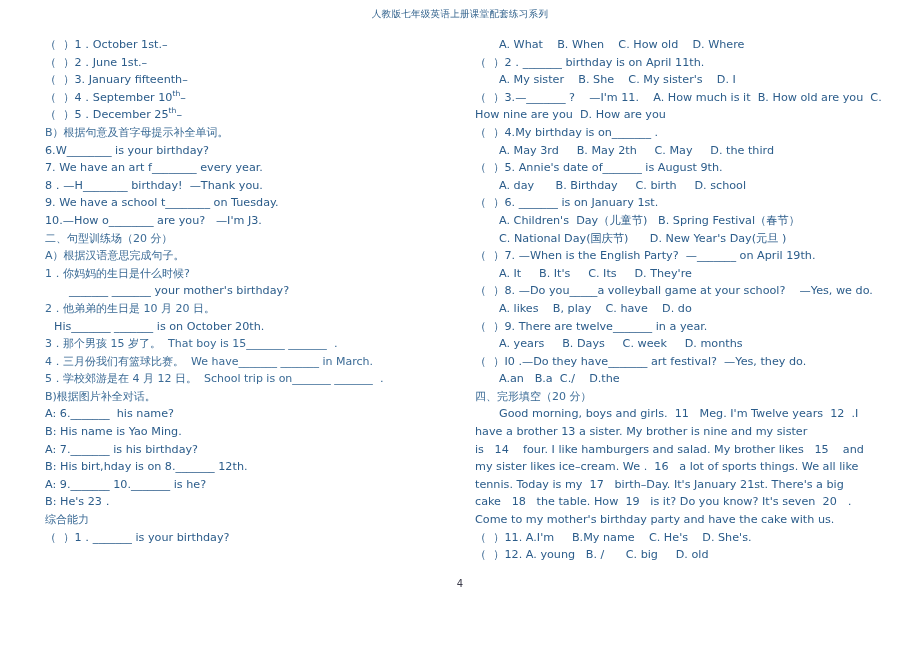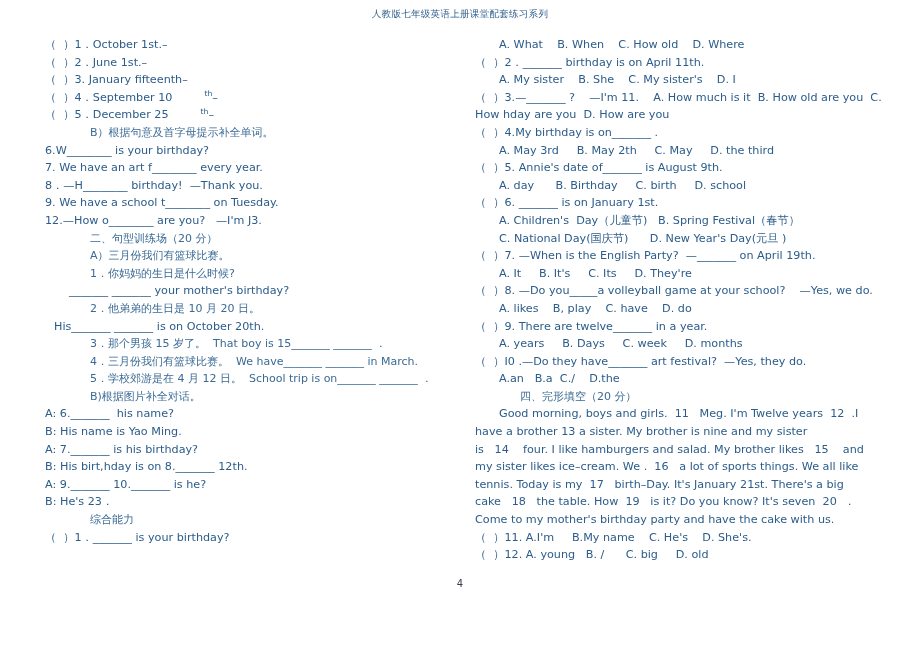--- a/index.html
+++ b/index.html
@@ -56,39 +56,37 @@
   }
   .ln {
     white-space: pre-wrap;
     margin: 0;
     padding: 0;
     min-height: 17.6px;
   }
   .ln.cn {
     font-size: 11px;
     color: #3a6a95;
-    margin-left: 45px;
   }
   .ln.indent2 { padding-left: 24px; }
   .ln.indent3 { padding-left: 9px; }
   .page-number {
     position: absolute;
     left: 0;
     top: 578px;
     width: 920px;
     text-align: center;
     font-size: 10px;
     color: #3b3b4a;
     font-family: "DejaVu Sans", "Liberation Sans", sans-serif;
   }
   sup {
     font-size: 0.68em;
     vertical-align: super;
     line-height: 0;
-    margin-left: 32px;
   }
 </style>
 </head>
 <body>
 
 <div class="page">
 
   <div class="doc-header">人教版七年级英语上册课堂配套练习系列</div>
 
   <div class="columns">
@@ -97,23 +95,23 @@
         <div class="ln">（  ）1．October 1st.–</div>
         <div class="ln">（  ）2．June 1st.–</div>
         <div class="ln">（  ）3. January fifteenth–</div>
         <div class="ln">（  ）4．September 10<sup>th</sup>–</div>
         <div class="ln">（  ）5．December 25<sup>th</sup>–</div>
         <div class="ln cn">B）根据句意及首字母提示补全单词。</div>
         <div class="ln">6.W________ is your birthday?</div>
         <div class="ln">7. We have an art f________ every year.</div>
         <div class="ln">8．—H________ birthday!  —Thank you.</div>
         <div class="ln">9. We have a school t________ on Tuesday.</div>
-        <div class="ln">12.—How o________ are you?   —I'm J3.</div>
+        <div class="ln">10.—How o________ are you?   —I'm J3.</div>
         <div class="ln cn">二、句型训练场（20 分）</div>
-        <div class="ln cn">A）三月份我们有篮球比赛。</div>
+        <div class="ln cn">A）根据汉语意思完成句子。</div>
         <div class="ln cn">1．你妈妈的生日是什么时候?</div>
         <div class="ln indent2">_______ _______ your mother's birthday?</div>
         <div class="ln cn">2．他弟弟的生日是 10 月 20 日。</div>
         <div class="ln indent3">His_______ _______ is on October 20th.</div>
         <div class="ln cn">3．那个男孩 15 岁了。  That boy is 15_______ _______ ．</div>
         <div class="ln cn">4．三月份我们有篮球比赛。  We have_______ _______ in March.</div>
         <div class="ln cn">5．学校郊游是在 4 月 12 日。  School trip is on_______ _______ ．</div>
         <div class="ln cn">B)根据图片补全对话。</div>
         <div class="ln">A: 6._______  his name?</div>
         <div class="ln">B: His name is Yao Ming.</div>
@@ -123,21 +121,21 @@
         <div class="ln">B: He's 23．</div>
         <div class="ln cn">综合能力</div>
         <div class="ln">（  ）1．_______ is your birthday?</div>
       </div>
 
     <div class="col col-right" id="right-column">
         <div class="ln indent2">A. What    B. When    C. How old    D. Where</div>
         <div class="ln">（  ）2．_______ birthday is on April 11th.</div>
         <div class="ln indent2">A. My sister    B. She    C. My sister's    D. I</div>
         <div class="ln">（  ）3.—_______ ?    —I'm 11.    A. How much is it  B. How old are you  C.</div>
-        <div class="ln">How hday are you  D. How are you</div>
+        <div class="ln">How nine are you  D. How are you</div>
         <div class="ln">（  ）4.My birthday is on_______ .</div>
         <div class="ln indent2">A. May 3rd     B. May 2th     C. May     D. the third</div>
         <div class="ln">（  ）5. Annie's date of_______ is August 9th.</div>
         <div class="ln indent2">A. day      B. Birthday     C. birth     D. school</div>
         <div class="ln">（  ）6. _______ is on January 1st.</div>
         <div class="ln indent2">A. Children's  Day（儿童节)   B. Spring Festival（春节）</div>
         <div class="ln indent2">C. National Day(国庆节)      D. New Year's Day(元旦 )</div>
         <div class="ln">（  ）7. —When is the English Party?  —_______ on April 19th.</div>
         <div class="ln indent2">A. It     B. It's     C. Its     D. They're</div>
         <div class="ln">（  ）8. —Do you_____a volleyball game at your school?    —Yes, we do.</div>

